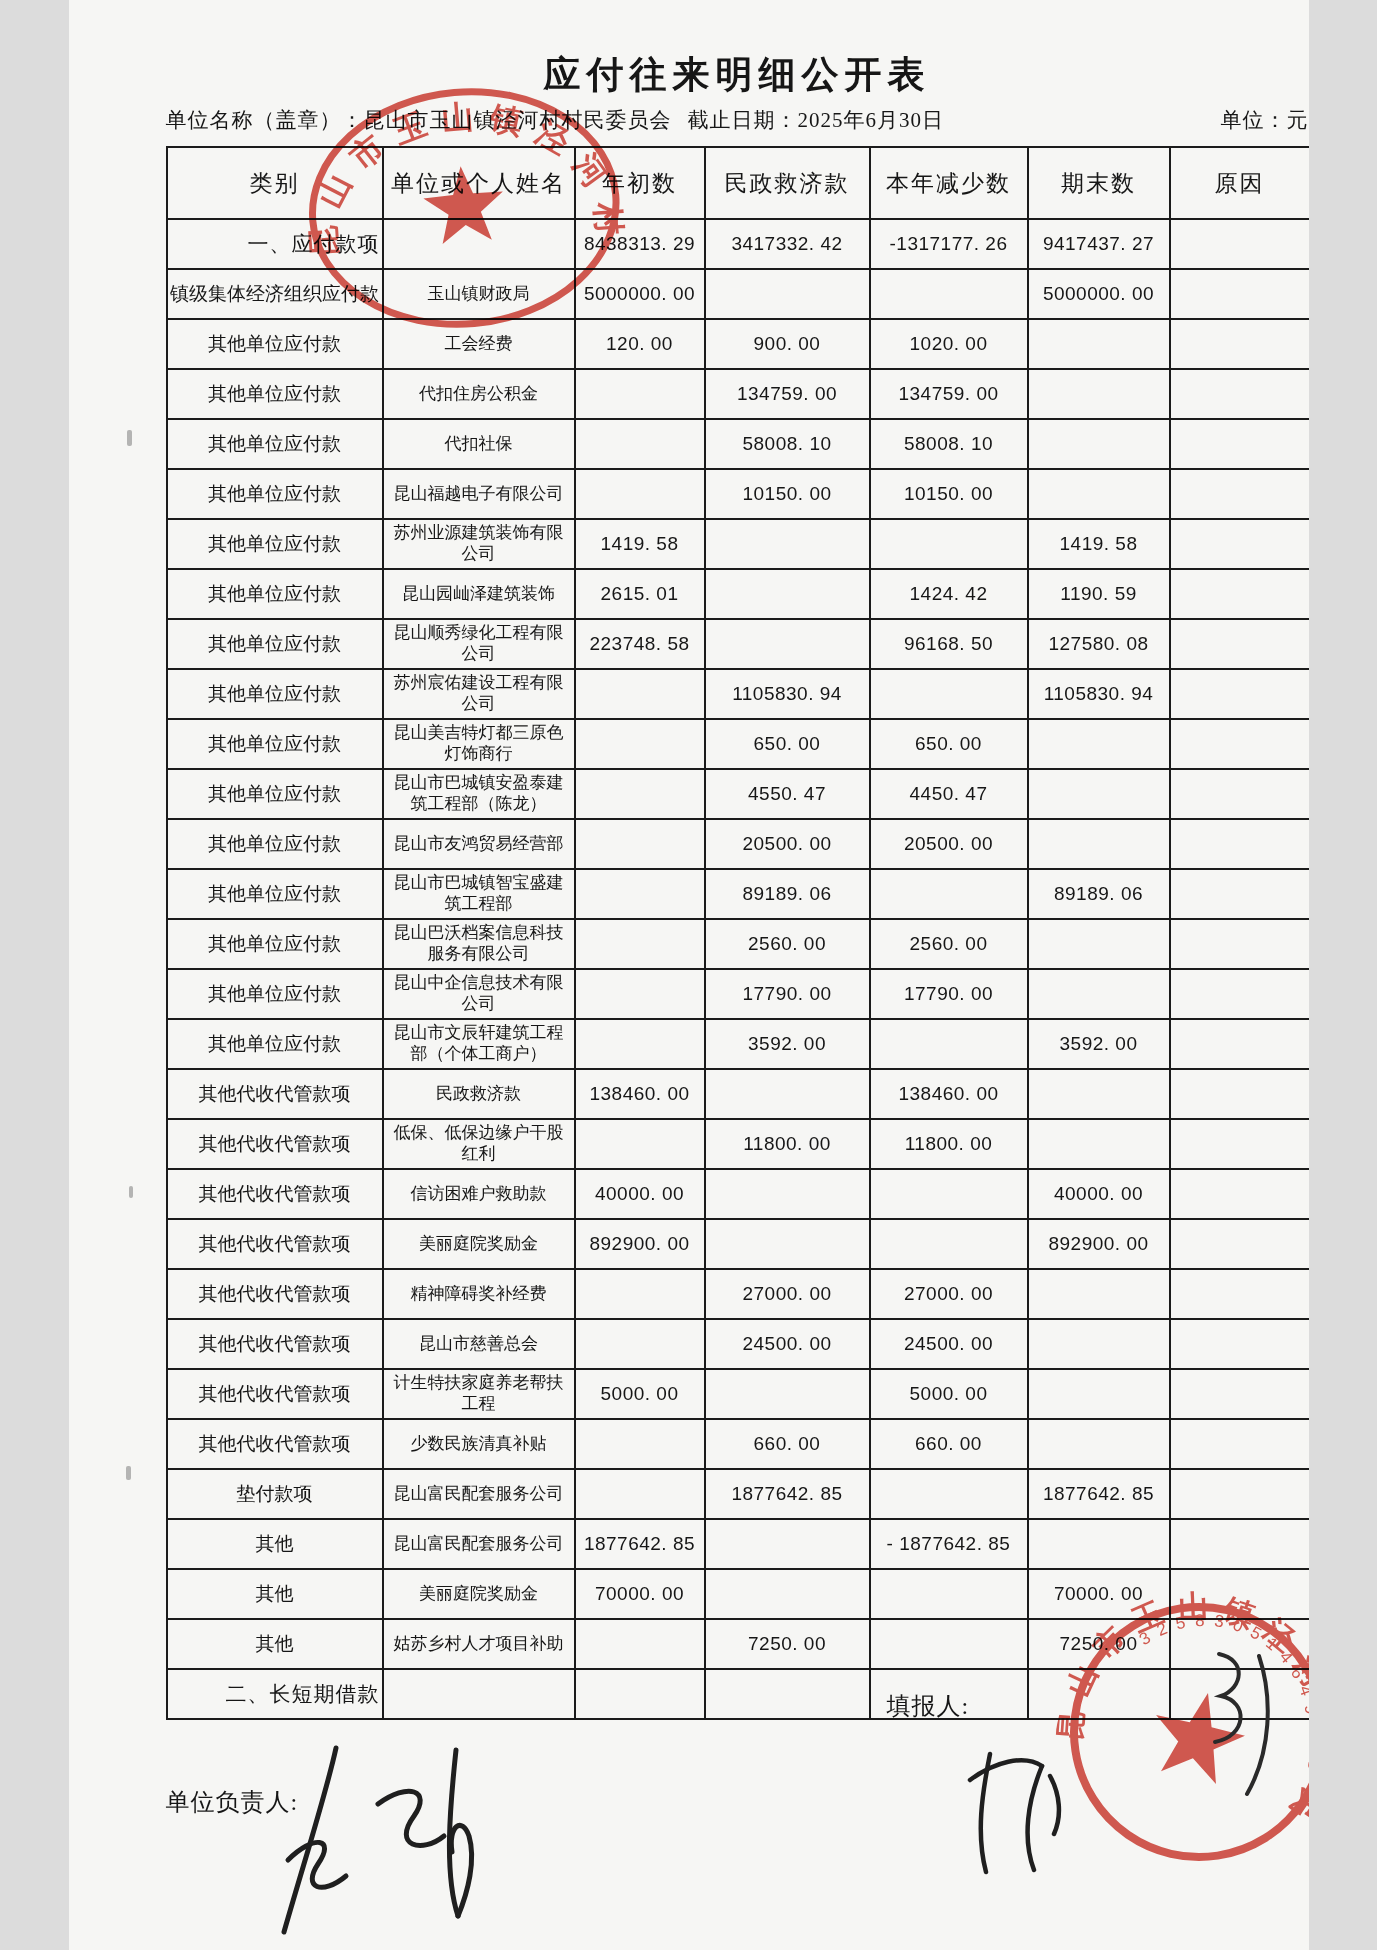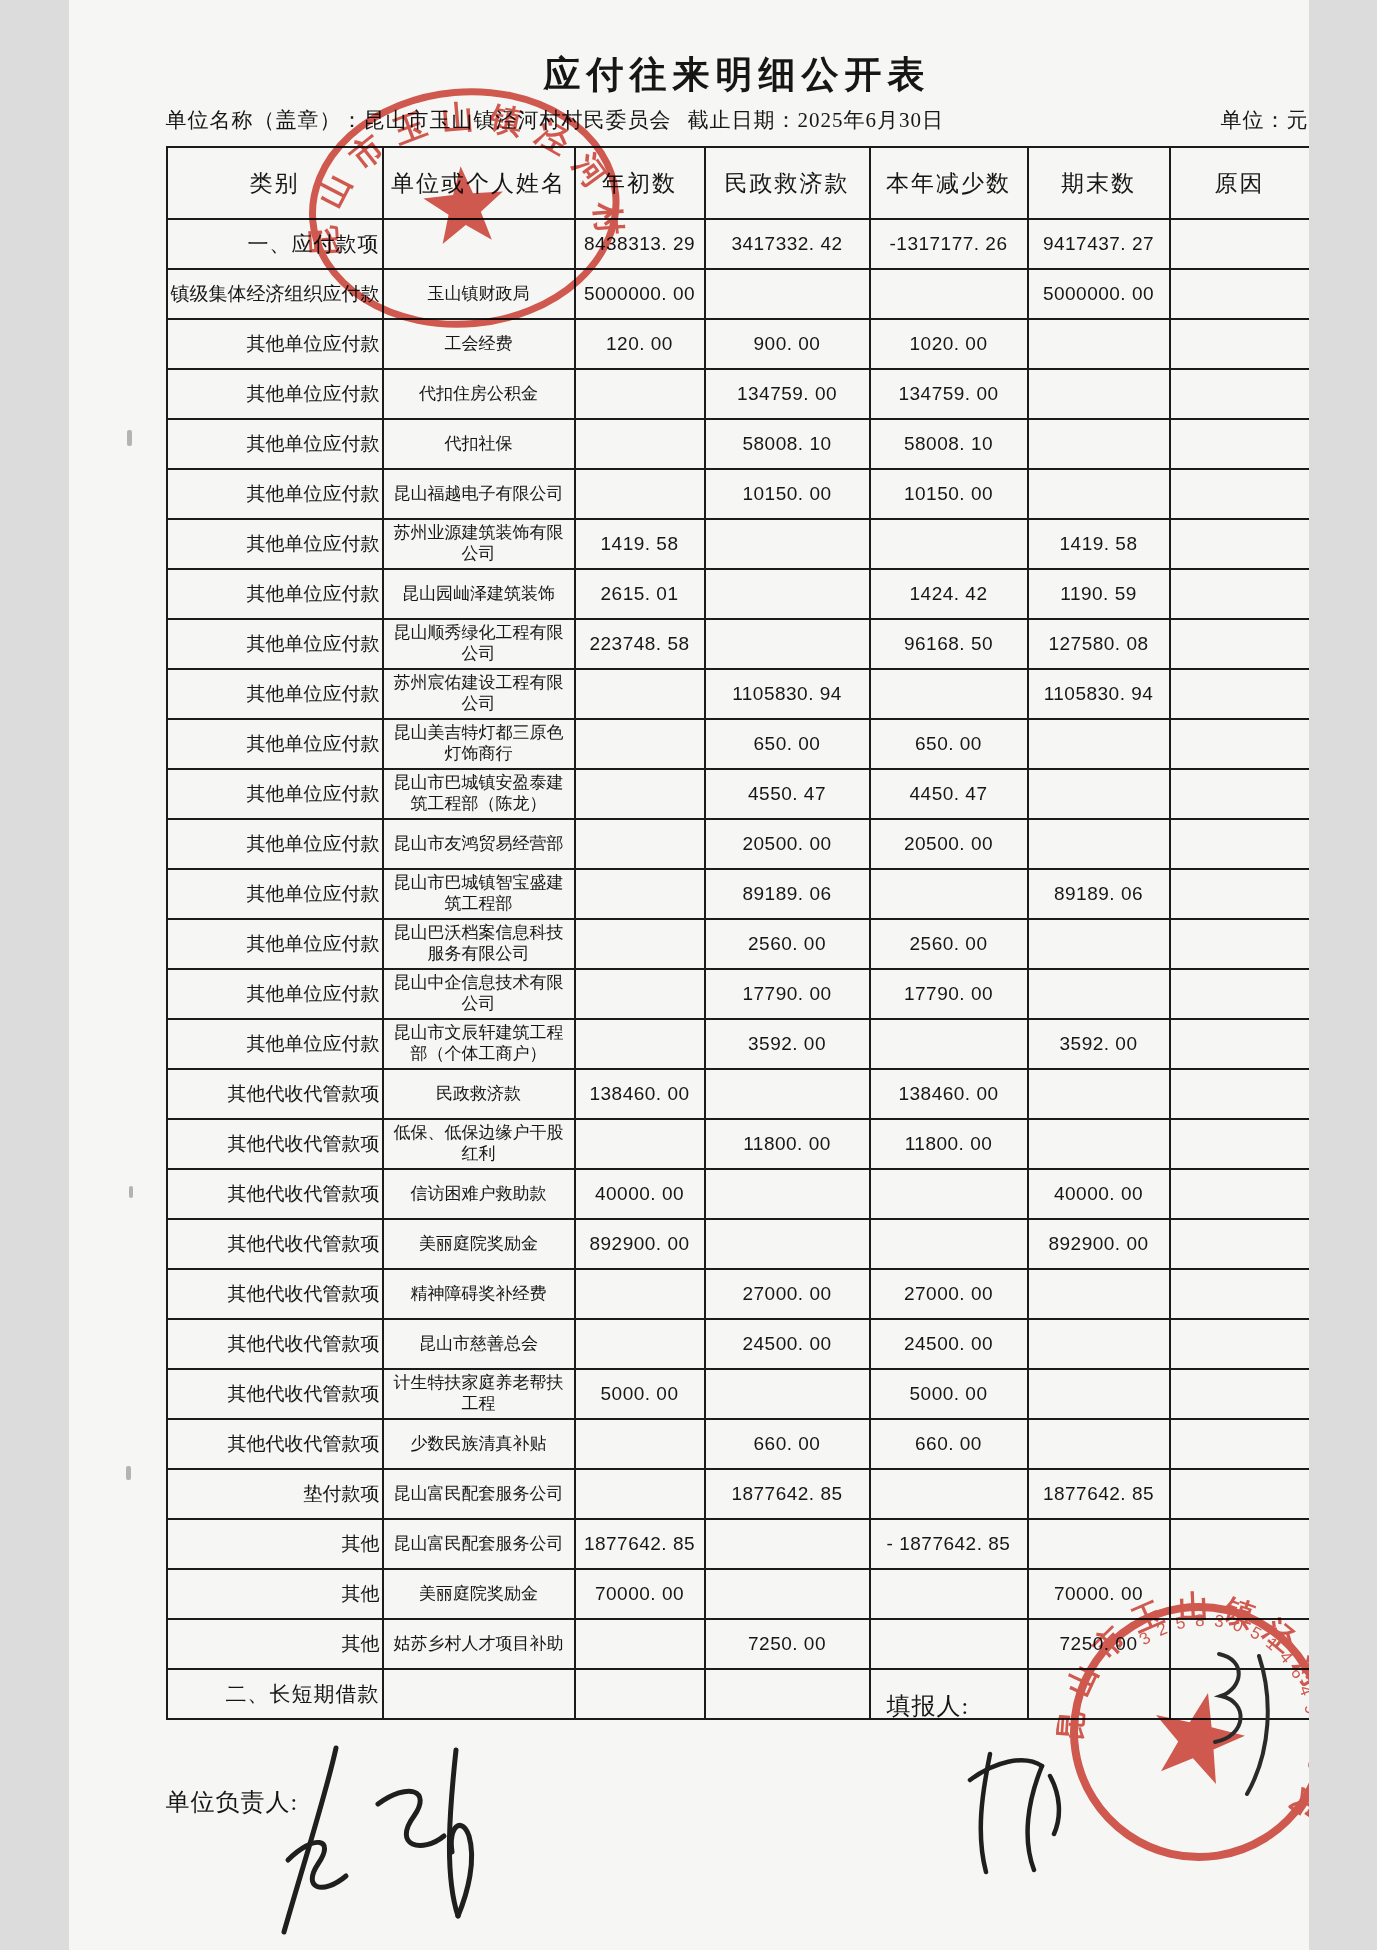--- a/index.html
+++ b/index.html
@@ -8,21 +8,21 @@
   .title{position:absolute;left:97px;top:50px;width:1143px;text-align:center;
          font-size:37px;font-weight:bold;letter-spacing:6px;}
   .meta{position:absolute;left:97px;top:106px;width:1143px;display:flex;align-items:flex-end;
         font-size:21px;letter-spacing:1px;}
   .meta .gap{margin-left:16px;}
   .meta .right{margin-left:auto;}
   table.main{position:absolute;left:97px;top:146px;width:1143px;border-collapse:collapse;table-layout:fixed;}
   th,td{border:2px solid #1b1b1b;text-align:center;vertical-align:middle;overflow:hidden;padding:0 2px;}
   thead th{height:70px;font-size:23px;font-weight:normal;letter-spacing:2px;}
   tbody td{height:48px;}
-  td.c0{font-size:19px;white-space:nowrap;text-align:right;}
+  td.c0{font-size:19px;white-space:nowrap;}
   td.c1{font-size:17px;line-height:1.22;}
   td.c2,td.c3,td.c4,td.c5{font-family:"Liberation Sans","DejaVu Sans",sans-serif;font-size:19px;letter-spacing:.5px;}
   td.c6{font-size:17px;}
   tr.sec td.c0{text-align:right;padding-left:14px;font-size:21px;letter-spacing:1px;}
   .footer-label{position:absolute;font-size:24px;letter-spacing:1px;}
   #resp-label{left:97px;top:1786px;}
   #prep-label{left:818px;top:1690px;}
   .stamp{position:absolute;mix-blend-mode:multiply;opacity:.82;pointer-events:none;}
   #stamp-top{left:230px;top:80px;transform:rotate(-5deg);}
   #stamp-bottom{left:990px;top:1592px;transform:rotate(13deg);}

